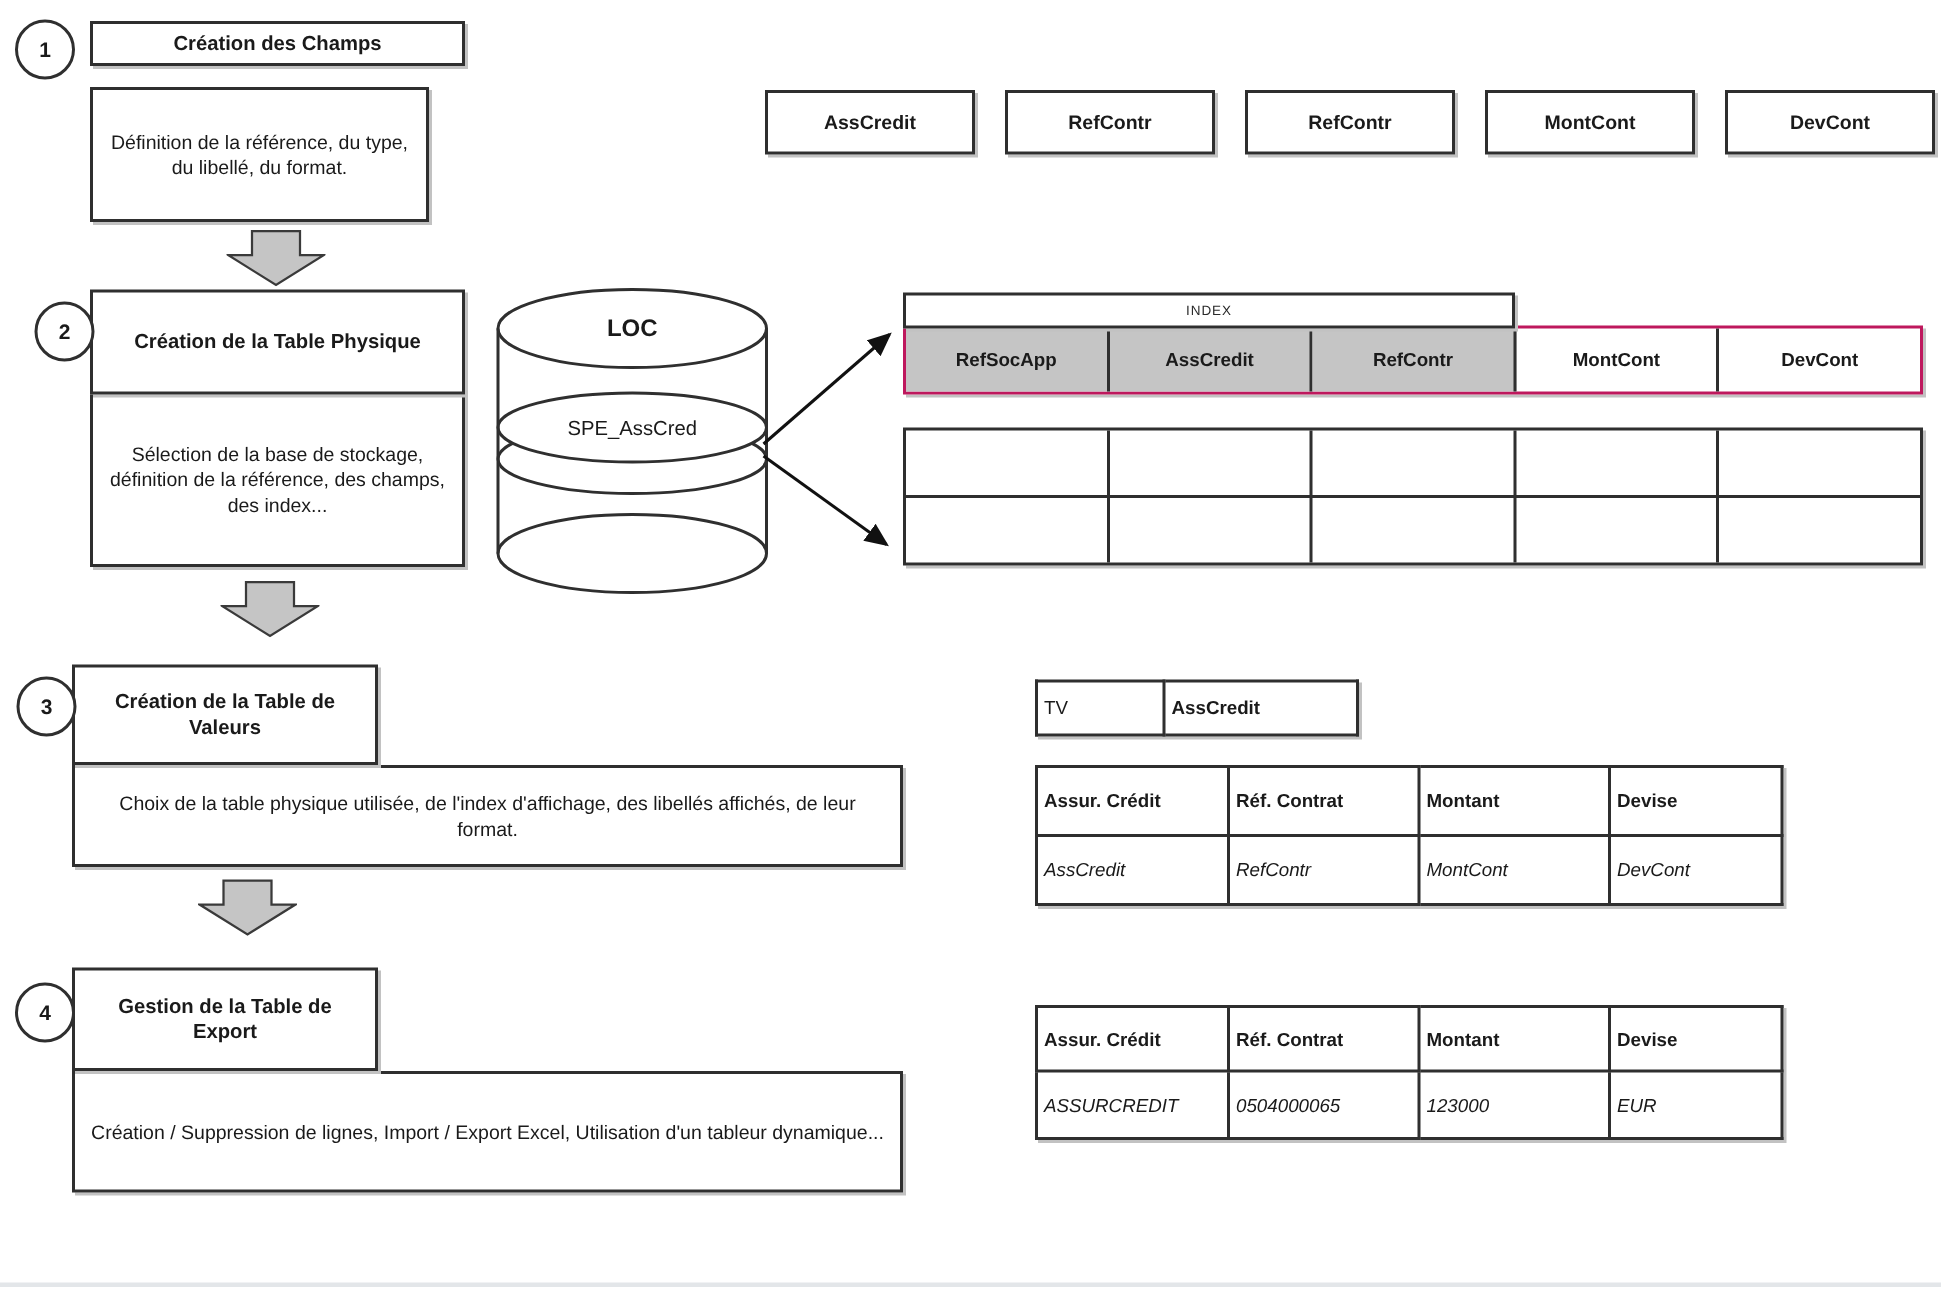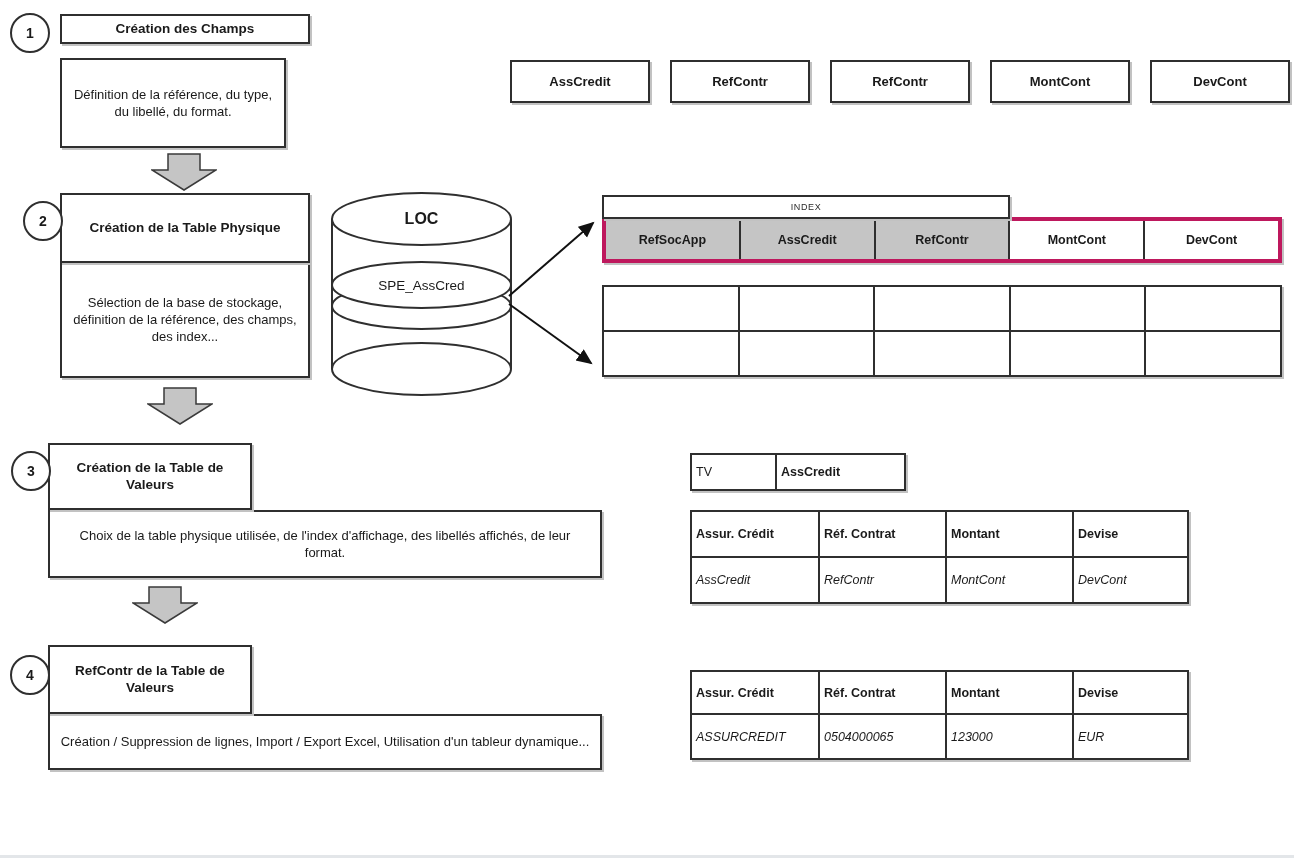--- a/index.html
+++ b/index.html
@@ -16,21 +16,21 @@
   .shadow{box-shadow:2px 2px 0 #c2c2c2;}
   .step-circle{
     position:absolute;box-sizing:border-box;width:40px;height:40px;border-radius:50%;
     border:2px solid #2f2f2f;background:#fff;display:flex;align-items:center;justify-content:center;
     font-weight:bold;font-size:14px;z-index:3;
   }
   .step-title{font-weight:bold;font-size:13.5px;line-height:1.25;padding:2px 10px;z-index:2;}
   .step-desc{font-size:13px;line-height:1.32;padding:4px 10px;z-index:1;}
   .field-box{font-weight:bold;font-size:13px;}
   .idx-header{font-size:9px;letter-spacing:0.6px;color:#2a2a2a;}
-  .idx-row{position:absolute;box-sizing:border-box;border:4px solid #be185d;background:#fff;display:flex;}
+  .idx-row{position:absolute;box-sizing:border-box;border:2px solid #be185d;background:#fff;display:flex;}
   .idx-cell{
     flex:1 1 0;display:flex;align-items:center;justify-content:center;
     border-right:2px solid #2f2f2f;font-weight:bold;font-size:12.5px;box-sizing:border-box;
   }
   .idx-cell:last-child{border-right:none;}
   .idx-cell.shaded{background:#c5c5c5;}
   .empty-grid{position:absolute;box-sizing:border-box;border:2px solid #2f2f2f;background:#fff;display:flex;flex-direction:column;}
   .empty-grid .row{flex:1 1 0;display:flex;border-top:2px solid #2f2f2f;}
   .empty-grid .row:first-child{border-top:none;}
   .empty-grid .cell{flex:1 1 0;border-right:2px solid #2f2f2f;}
@@ -85,22 +85,22 @@
 
 <div class="block-arrow" style="left:132px;top:586px;">
   <svg width="66" height="38" viewBox="0 0 66 38">
     <polygon points="17,1 49,1 49,17 65,17 33,37 1,17 17,17" fill="#c5c5c5" stroke="#3a3a3a" stroke-width="1.5"></polygon>
   </svg>
 </div>
 
 <div class="step-circle" style="left:10px;top:655px;">
   <span>4</span>
 </div>
-<div class="box step-title shadow" style="left:48px;top:645px;width:204px;height:69px;">RefContr de la Table de Valeurs</div>
-<div class="box step-desc shadow" style="left:48px;top:714px;width:554px;height:56px;">Création / Suppression de lignes, Import / Export Excel, Utilisation d'un tableur dynamique...</div>
+<div class="box step-title shadow" style="left:48px;top:645px;width:204px;height:69px;">Gestion de la Table de Export</div>
+<div class="box step-desc shadow" style="left:48px;top:714px;width:554px;height:81px;">Création / Suppression de lignes, Import / Export Excel, Utilisation d'un tableur dynamique...</div>
 
 <div class="box field-box shadow" style="left:510px;top:60px;width:140px;height:43px;">AssCredit</div>
 <div class="box field-box shadow" style="left:670px;top:60px;width:140px;height:43px;">RefContr</div>
 <div class="box field-box shadow" style="left:830px;top:60px;width:140px;height:43px;">RefContr</div>
 <div class="box field-box shadow" style="left:990px;top:60px;width:140px;height:43px;">MontCont</div>
 <div class="box field-box shadow" style="left:1150px;top:60px;width:140px;height:43px;">DevCont</div>
 
 <div class="abs" style="left:325px;top:186px;width:196px;height:222px;">
   <svg width="196" height="222" viewBox="0 0 196 222">
     <rect x="7" y="33" width="179" height="150" fill="#ffffff"></rect>

